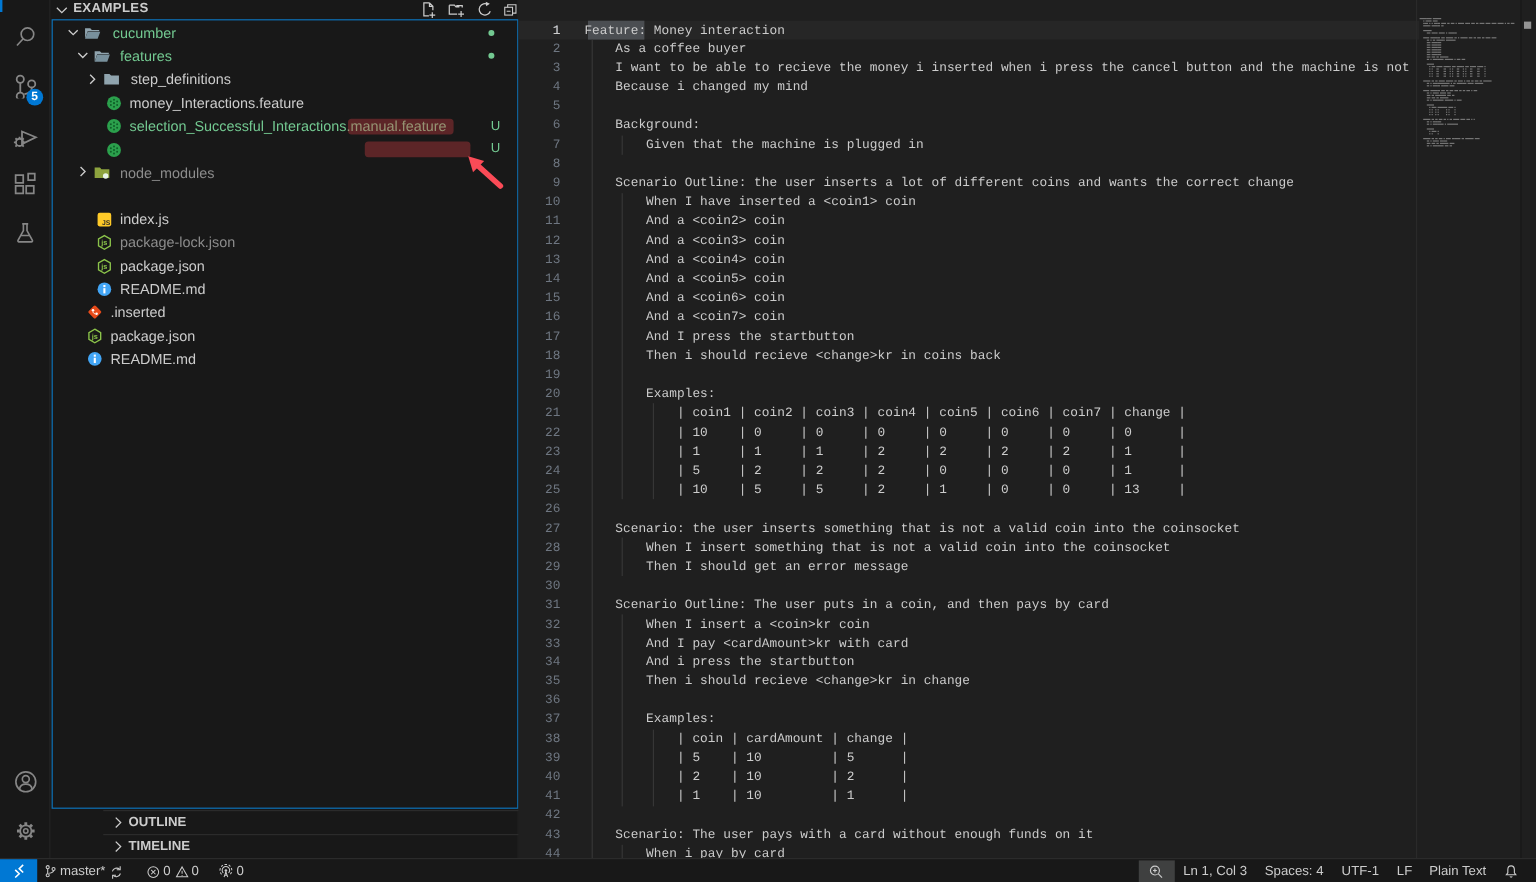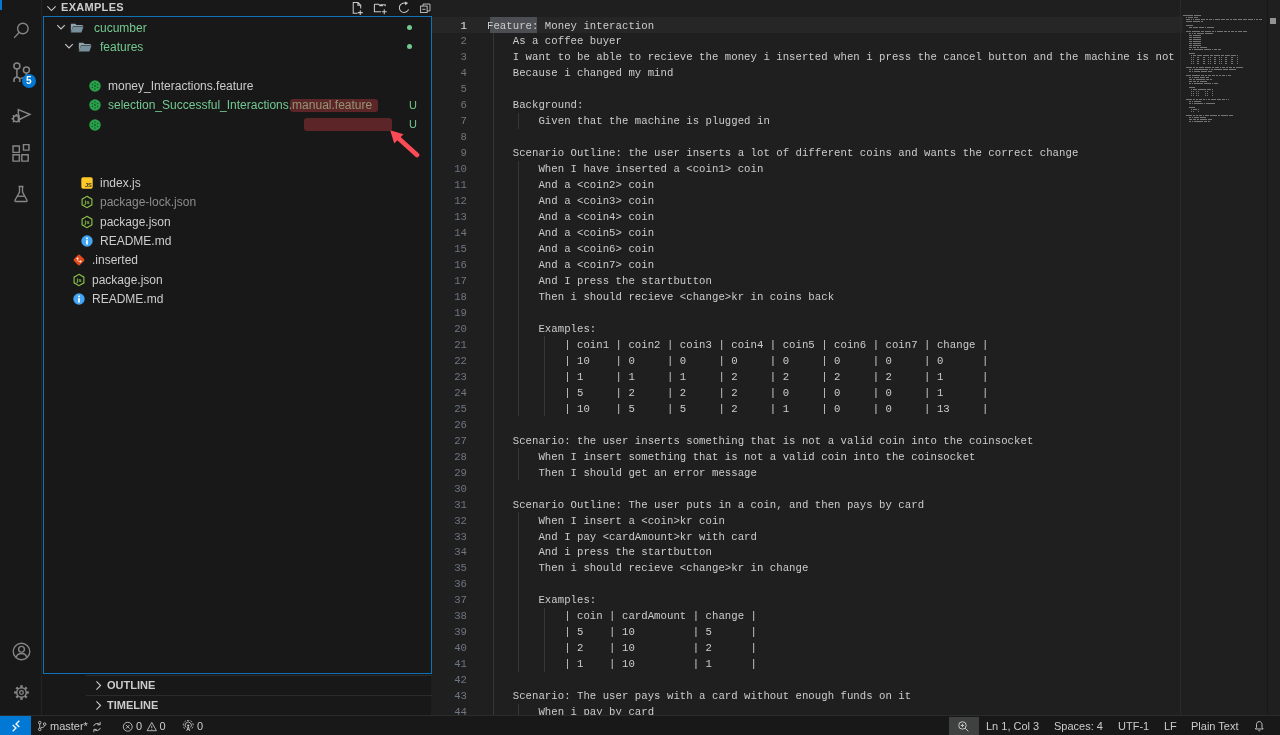--- a/index.html
+++ b/index.html
@@ -151,20 +151,29 @@
     <svg class="chev" style="left:20px" viewBox="0 0 16 16" fill="none" stroke="#cccccc" stroke-width="1.5">
         <path d="M3 5.5 L8 10.5 L13 5.5"></path>
       </svg>
     <svg class="ficon" style="left:35px" viewBox="0 0 16 16">
         <path fill="#90a4ae" d="M1 3 h5 l1.5 1.5 h7 v1.2 h-11 L1 13 Z"></path>
         <path fill="#78909c" d="M3.5 6.2 h12 L13 13 H1 Z"></path>
       </svg>
     <div class="lbl green" style="left:57px">features</div>
     <div class="gdot"></div>
   </div>
+  <div class="trow" style="top:56.8px">
+    <svg class="chev" style="left:28px" viewBox="0 0 16 16" fill="none" stroke="#cccccc" stroke-width="1.5">
+        <path d="M5.5 3 L10.5 8 L5.5 13"></path>
+      </svg>
+    <svg class="ficon" style="left:43px" viewBox="0 0 16 16">
+        <path fill="#90a4ae" d="M1 3 h5 l1.5 1.5 h7.5 V13 H1 Z"></path>
+      </svg>
+    <div class="lbl" style="left:66px">step_definitions</div>
+  </div>
   <div class="trow" style="top:76.2px">
     <svg class="ficon" style="left:45px" viewBox="0 0 16 16">
         <circle cx="8" cy="8" r="6.6" fill="#2ba04c"></circle>
         <g fill="#0f5f28">
           <circle cx="8" cy="8" r="1.05"></circle>
           <circle cx="8" cy="4.6" r="0.95"></circle>
           <circle cx="11" cy="6.3" r="0.95"></circle>
           <circle cx="11" cy="9.7" r="0.95"></circle>
           <circle cx="8" cy="11.4" r="0.95"></circle>
           <circle cx="5" cy="9.7" r="0.95"></circle>
@@ -198,20 +207,30 @@
           <circle cx="8" cy="4.6" r="0.95"></circle>
           <circle cx="11" cy="6.3" r="0.95"></circle>
           <circle cx="11" cy="9.7" r="0.95"></circle>
           <circle cx="8" cy="11.4" r="0.95"></circle>
           <circle cx="5" cy="9.7" r="0.95"></circle>
           <circle cx="5" cy="6.3" r="0.95"></circle>
         </g>
       </svg>
     <div class="redhl" style="left:261px;top:3px;width:88px"></div>
     <div class="udot" style="top:3px">U</div>
+  </div>
+  <div class="trow" style="top:134.4px">
+    <svg class="chev" style="left:20px" viewBox="0 0 16 16" fill="none" stroke="#cccccc" stroke-width="1.5">
+        <path d="M5.5 3 L10.5 8 L5.5 13"></path>
+      </svg>
+    <svg class="ficon" style="left:35px" viewBox="0 0 16 16">
+        <path fill="#8da33e" d="M1 3 h5 l1.5 1.5 h7.5 V13 H1 Z"></path>
+        <circle cx="11.5" cy="11" r="2.6" fill="#e8f5e9"></circle>
+      </svg>
+    <div class="lbl dim" style="left:57px">node_modules</div>
   </div>
   <div class="trow" style="top:192.6px">
     <svg class="ficon" style="left:37px" viewBox="0 0 16 16">
         <path d="M8 1.5 L13.6 4.75 L13.6 11.25 L8 14.5 L2.4 11.25 L2.4 4.75 Z" fill="none" stroke="#8bc34a" stroke-width="1.3"></path>
         <text x="8" y="10.6" font-size="7" font-weight="bold" fill="#8bc34a" text-anchor="middle" font-family="Liberation Sans">js</text>
       </svg>
     <div class="lbl dim" style="left:57px">package-lock.json</div>
   </div>
   <div class="trow" style="top:173.2px">
     <svg class="ficon" style="left:37px" viewBox="0 0 16 16">

